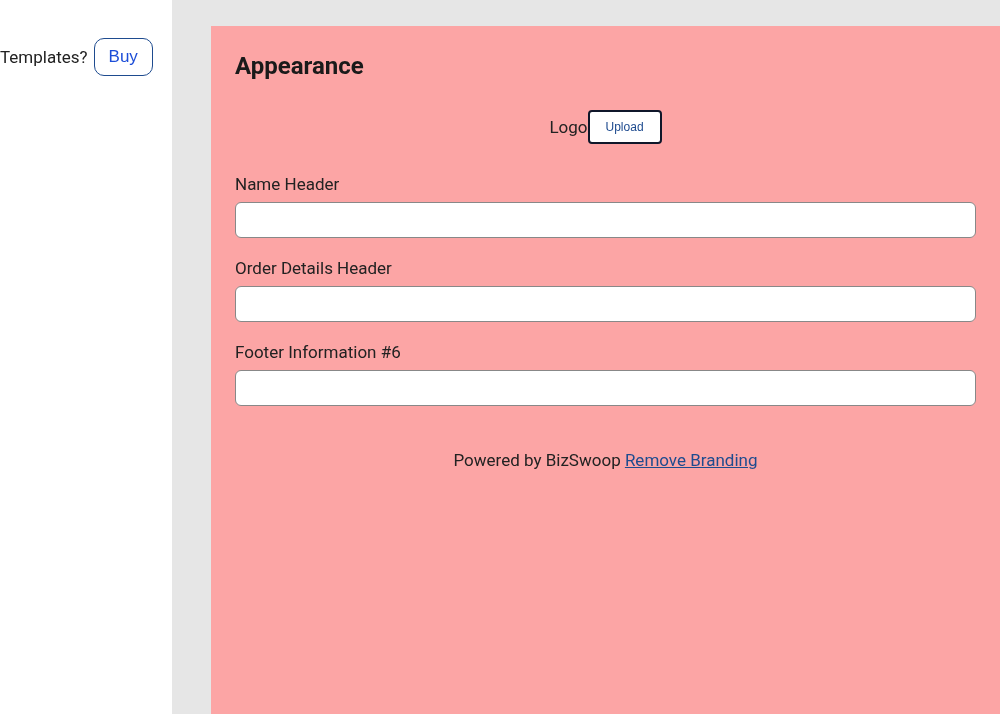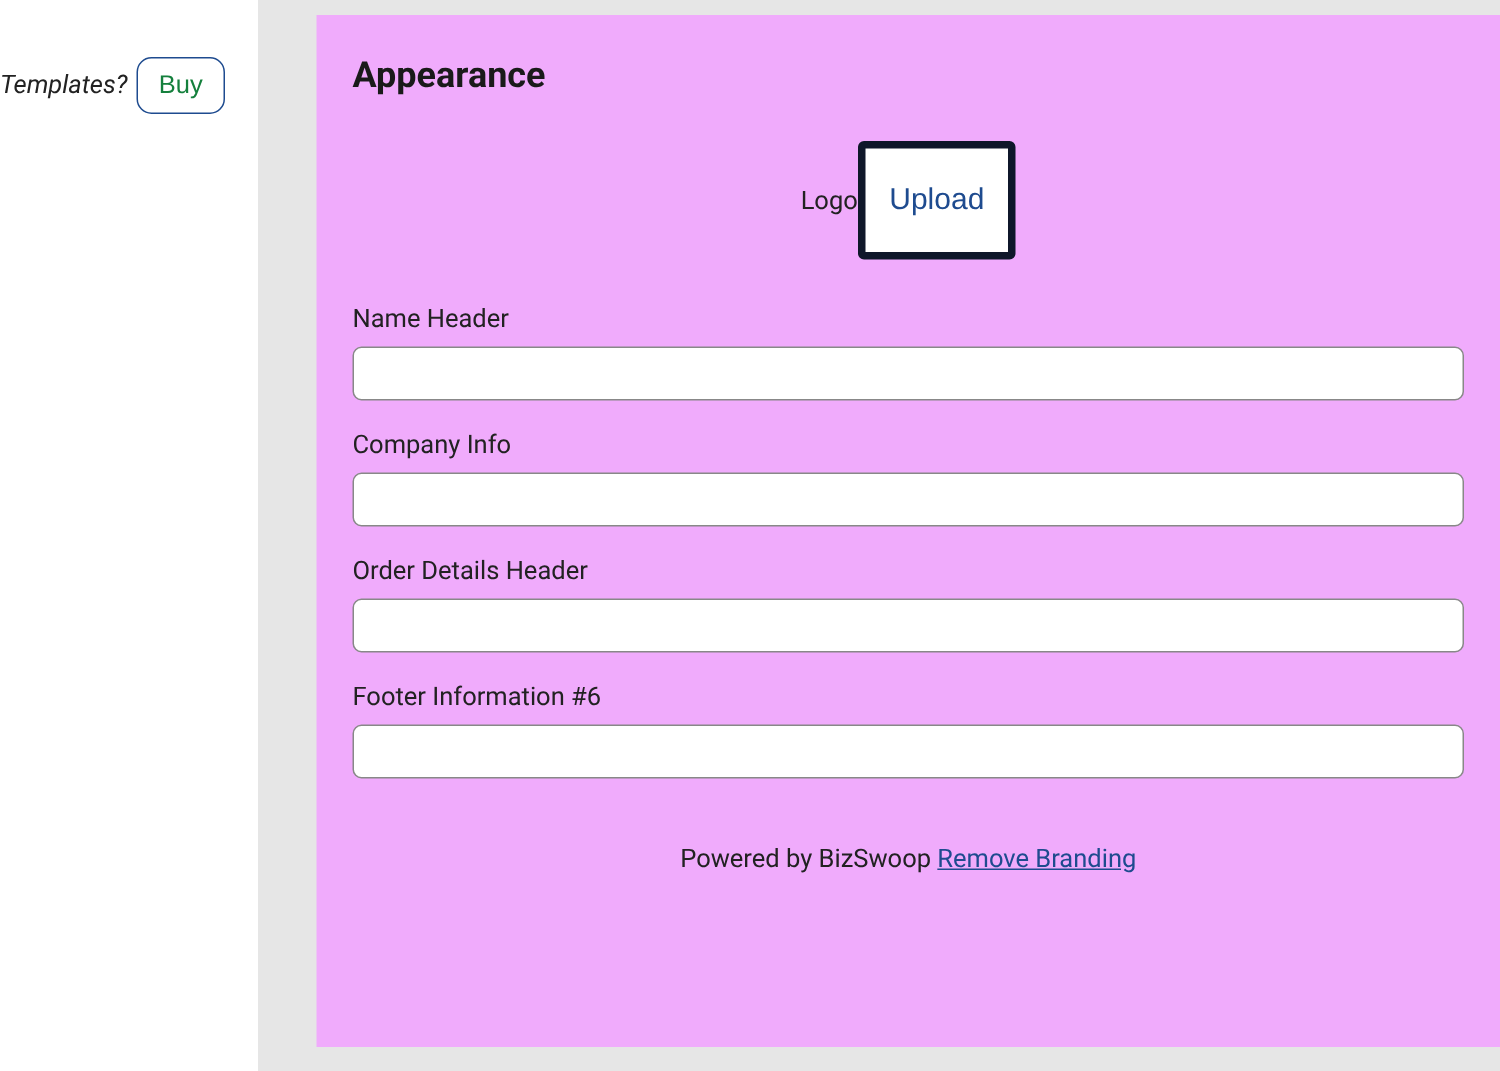--- a/index.html
+++ b/index.html
@@ -24,40 +24,39 @@
       background: #fff;
       padding: 38px 8px 0 0;
     }
     .sidebar-row {
       display: flex;
       align-items: center;
       gap: 6px;
       padding-left: 0;
     }
     .sidebar-text {
-      font-style: italic;
       font-size: 17px;
       color: #222;
     }
     .buy-button {
       border: 1px solid #1e4b8f;
-      color: #15803d;
+      color: #1d4ed8;
       background: #fff;
       padding: 8px 14px;
       font-size: 17px;
       border-radius: 10px;
       cursor: pointer;
     }
     .main-panel {
       position: absolute;
       left: 211px;
-      top: 10px;
+      top: 26px;
       width: 789px;
       height: 688px;
-      background: #f0abfc;
+      background: #fca5a5;
       padding: 26px 24px 0 24px;
     }
     .page-title {
       font-size: 24px;
       font-weight: 700;
       color: #1a1a1a;
       margin-bottom: 30px;
     }
     .logo-row {
       display: flex;
@@ -67,25 +66,25 @@
     }
     .logo-label {
       font-size: 17px;
       color: #222;
     }
     .logo-buttons {
       display: flex;
       gap: 10px;
     }
     .action-button {
-      border: 5px solid #0f172a;
+      border: 2px solid #0f172a;
       color: #1e4b8f;
       background: #fff;
-      padding: 23px 16px;
-      font-size: 20px;
+      padding: 8px 16px;
+      font-size: 12px;
       border-radius: 4px;
       cursor: pointer;
     }
     .field-group {
       margin-bottom: 20px;
     }
     .field-label {
       font-size: 17px;
       color: #222;
       display: block;
@@ -129,24 +128,20 @@
       <button class="action-button">Upload</button>
     </div>
   </div>
 
   <div class="field-group">
     <label class="field-label">Name Header</label>
     <input type="text" class="text-input" value="" style="">
   </div>
 
 
-  <div class="field-group">
-    <label class="field-label">Company Info</label>
-    <input type="text" class="text-input" value="" style="">
-  </div>
 
   <div class="field-group">
     <label class="field-label">Order Details Header</label>
     <input type="text" class="text-input" value="" style="">
   </div>
 
   <div class="field-group">
     <label class="field-label">Footer Information #6</label>
     <input type="text" class="text-input" value="" style="">
   </div>

